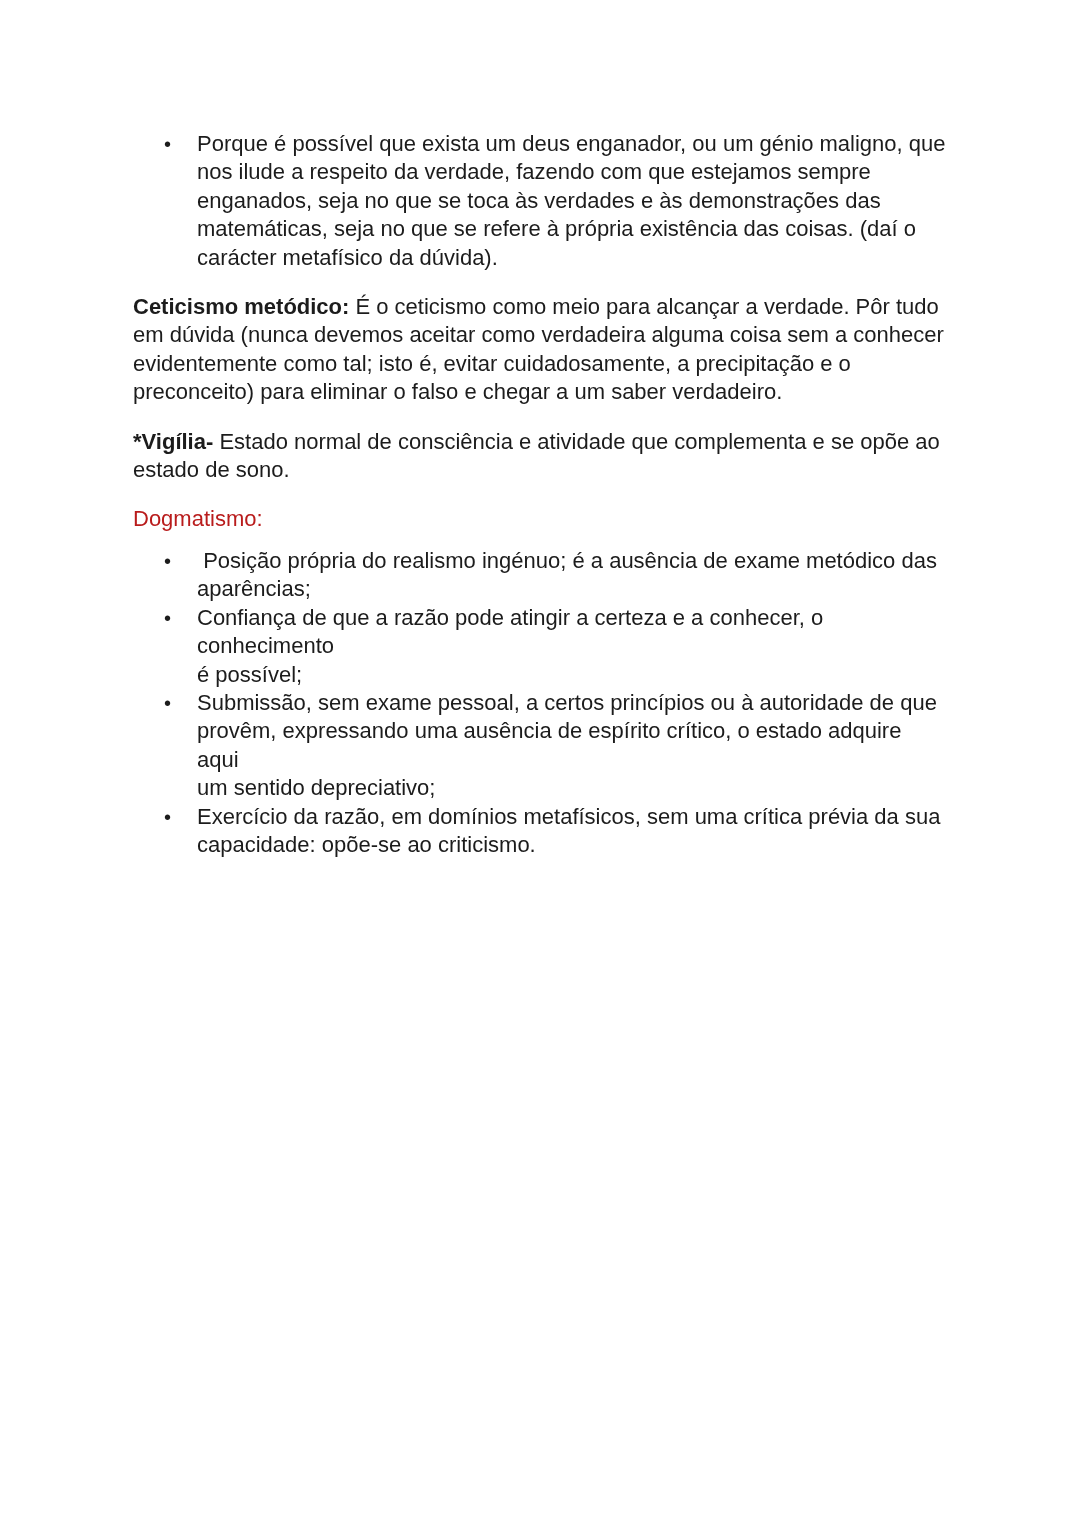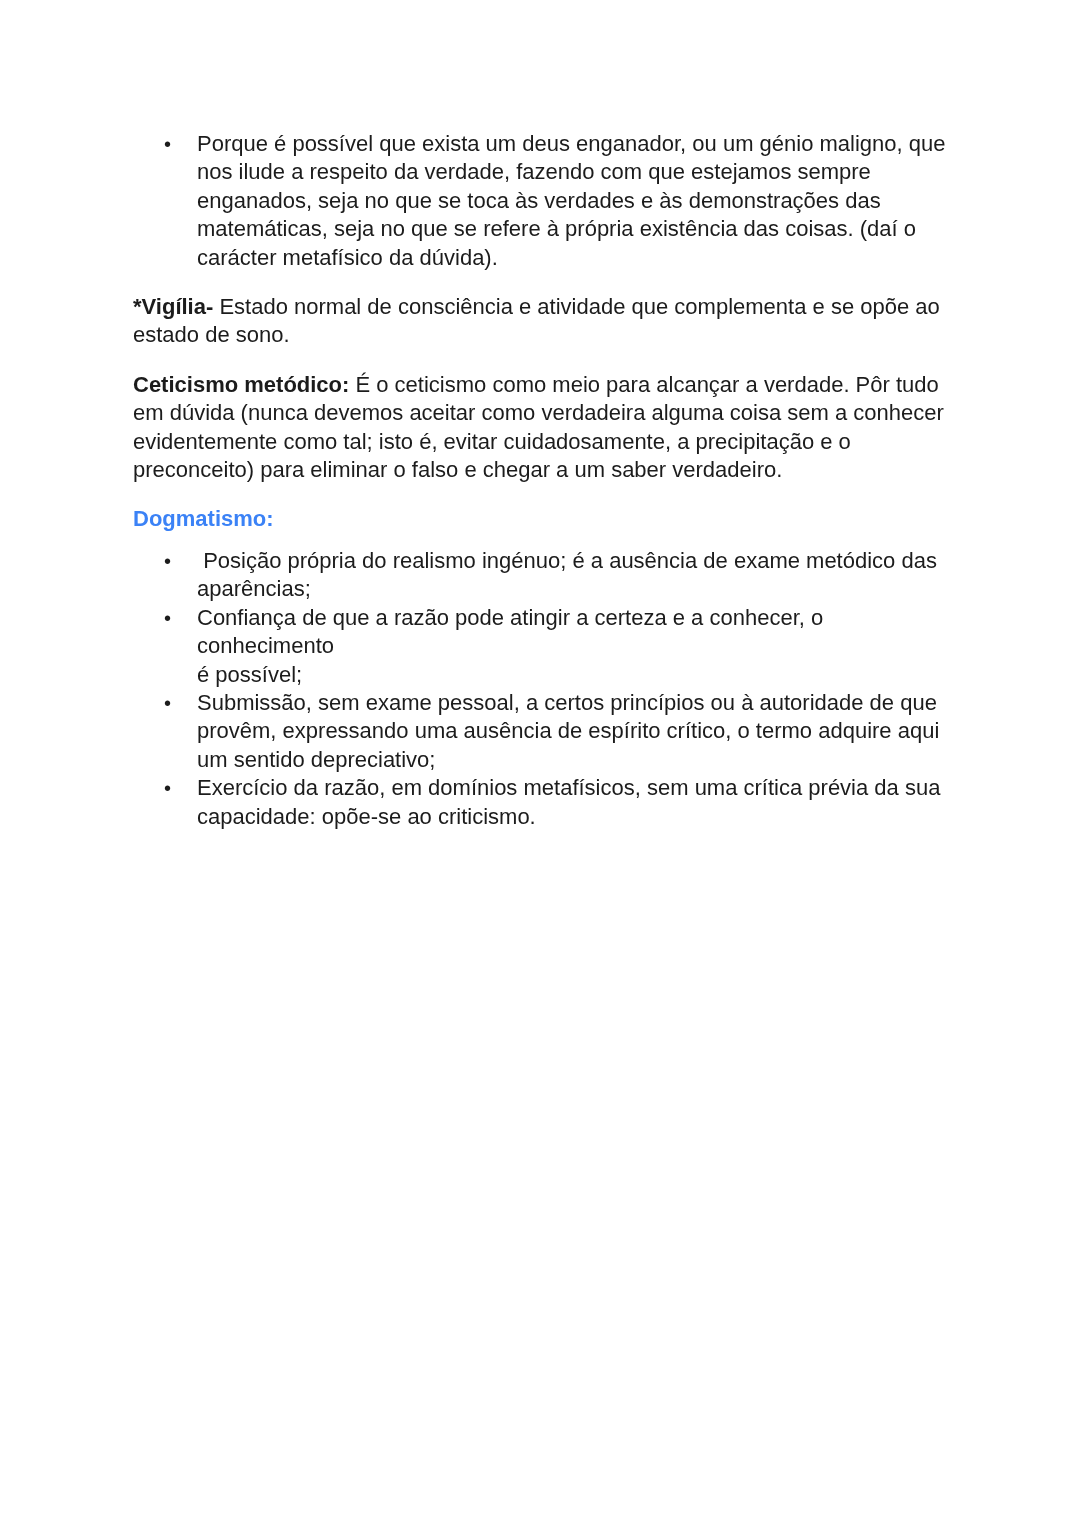--- a/index.html
+++ b/index.html
@@ -28,22 +28,22 @@
   }
   .para {
     margin: 0 0 21px 0;
     white-space: pre-wrap;
   }
   .lead-bold {
     font-weight: bold;
   }
   .doc-heading {
     margin: 0 0 13px 0;
-    font-weight: bold;
-    color: #3b82f6;
+    font-weight: normal;
+    color: #b91c1c;
     white-space: pre-wrap;
   }
   ul.doc-list {
     list-style: none;
     margin: 0 0 21px 0;
     padding: 0;
   }
   ul.doc-list li {
     display: flex;
     align-items: flex-start;
@@ -69,45 +69,45 @@
       <li>
         <span class="bullet-marker">•</span>
         <span class="li-text">Porque é possível que exista um deus enganador, ou um génio maligno, que
 nos ilude a respeito da verdade, fazendo com que estejamos sempre
 enganados, seja no que se toca às verdades e às demonstrações das
 matemáticas, seja no que se refere à própria existência das coisas. (daí o
 carácter metafísico da dúvida).</span>
       </li>
     </ul>
 
-    <p class="para"><strong class="lead-bold">*Vigília-</strong><span> Estado normal de consciência e atividade que complementa e se opõe ao
-estado de sono.</span></p>
-
     <p class="para"><strong class="lead-bold">Ceticismo metódico:</strong><span> É o ceticismo como meio para alcançar a verdade. Pôr tudo
 em dúvida (nunca devemos aceitar como verdadeira alguma coisa sem a conhecer
 evidentemente como tal; isto é, evitar cuidadosamente, a precipitação e o
 preconceito) para eliminar o falso e chegar a um saber verdadeiro.</span></p>
+
+    <p class="para"><strong class="lead-bold">*Vigília-</strong><span> Estado normal de consciência e atividade que complementa e se opõe ao
+estado de sono.</span></p>
 
     <p class="doc-heading">Dogmatismo:</p>
 
     <ul class="doc-list">
       <li>
         <span class="bullet-marker">•</span>
         <span class="li-text"> Posição própria do realismo ingénuo; é a ausência de exame metódico das
 aparências;</span>
       </li>
       <li>
         <span class="bullet-marker">•</span>
         <span class="li-text">Confiança de que a razão pode atingir a certeza e a conhecer, o conhecimento
 é possível;</span>
       </li>
       <li>
         <span class="bullet-marker">•</span>
         <span class="li-text">Submissão, sem exame pessoal, a certos princípios ou à autoridade de que
-provêm, expressando uma ausência de espírito crítico, o termo adquire aqui
+provêm, expressando uma ausência de espírito crítico, o estado adquire aqui
 um sentido depreciativo;</span>
       </li>
       <li>
         <span class="bullet-marker">•</span>
         <span class="li-text">Exercício da razão, em domínios metafísicos, sem uma crítica prévia da sua
 capacidade: opõe-se ao criticismo.</span>
       </li>
     </ul>
 
   </div>

